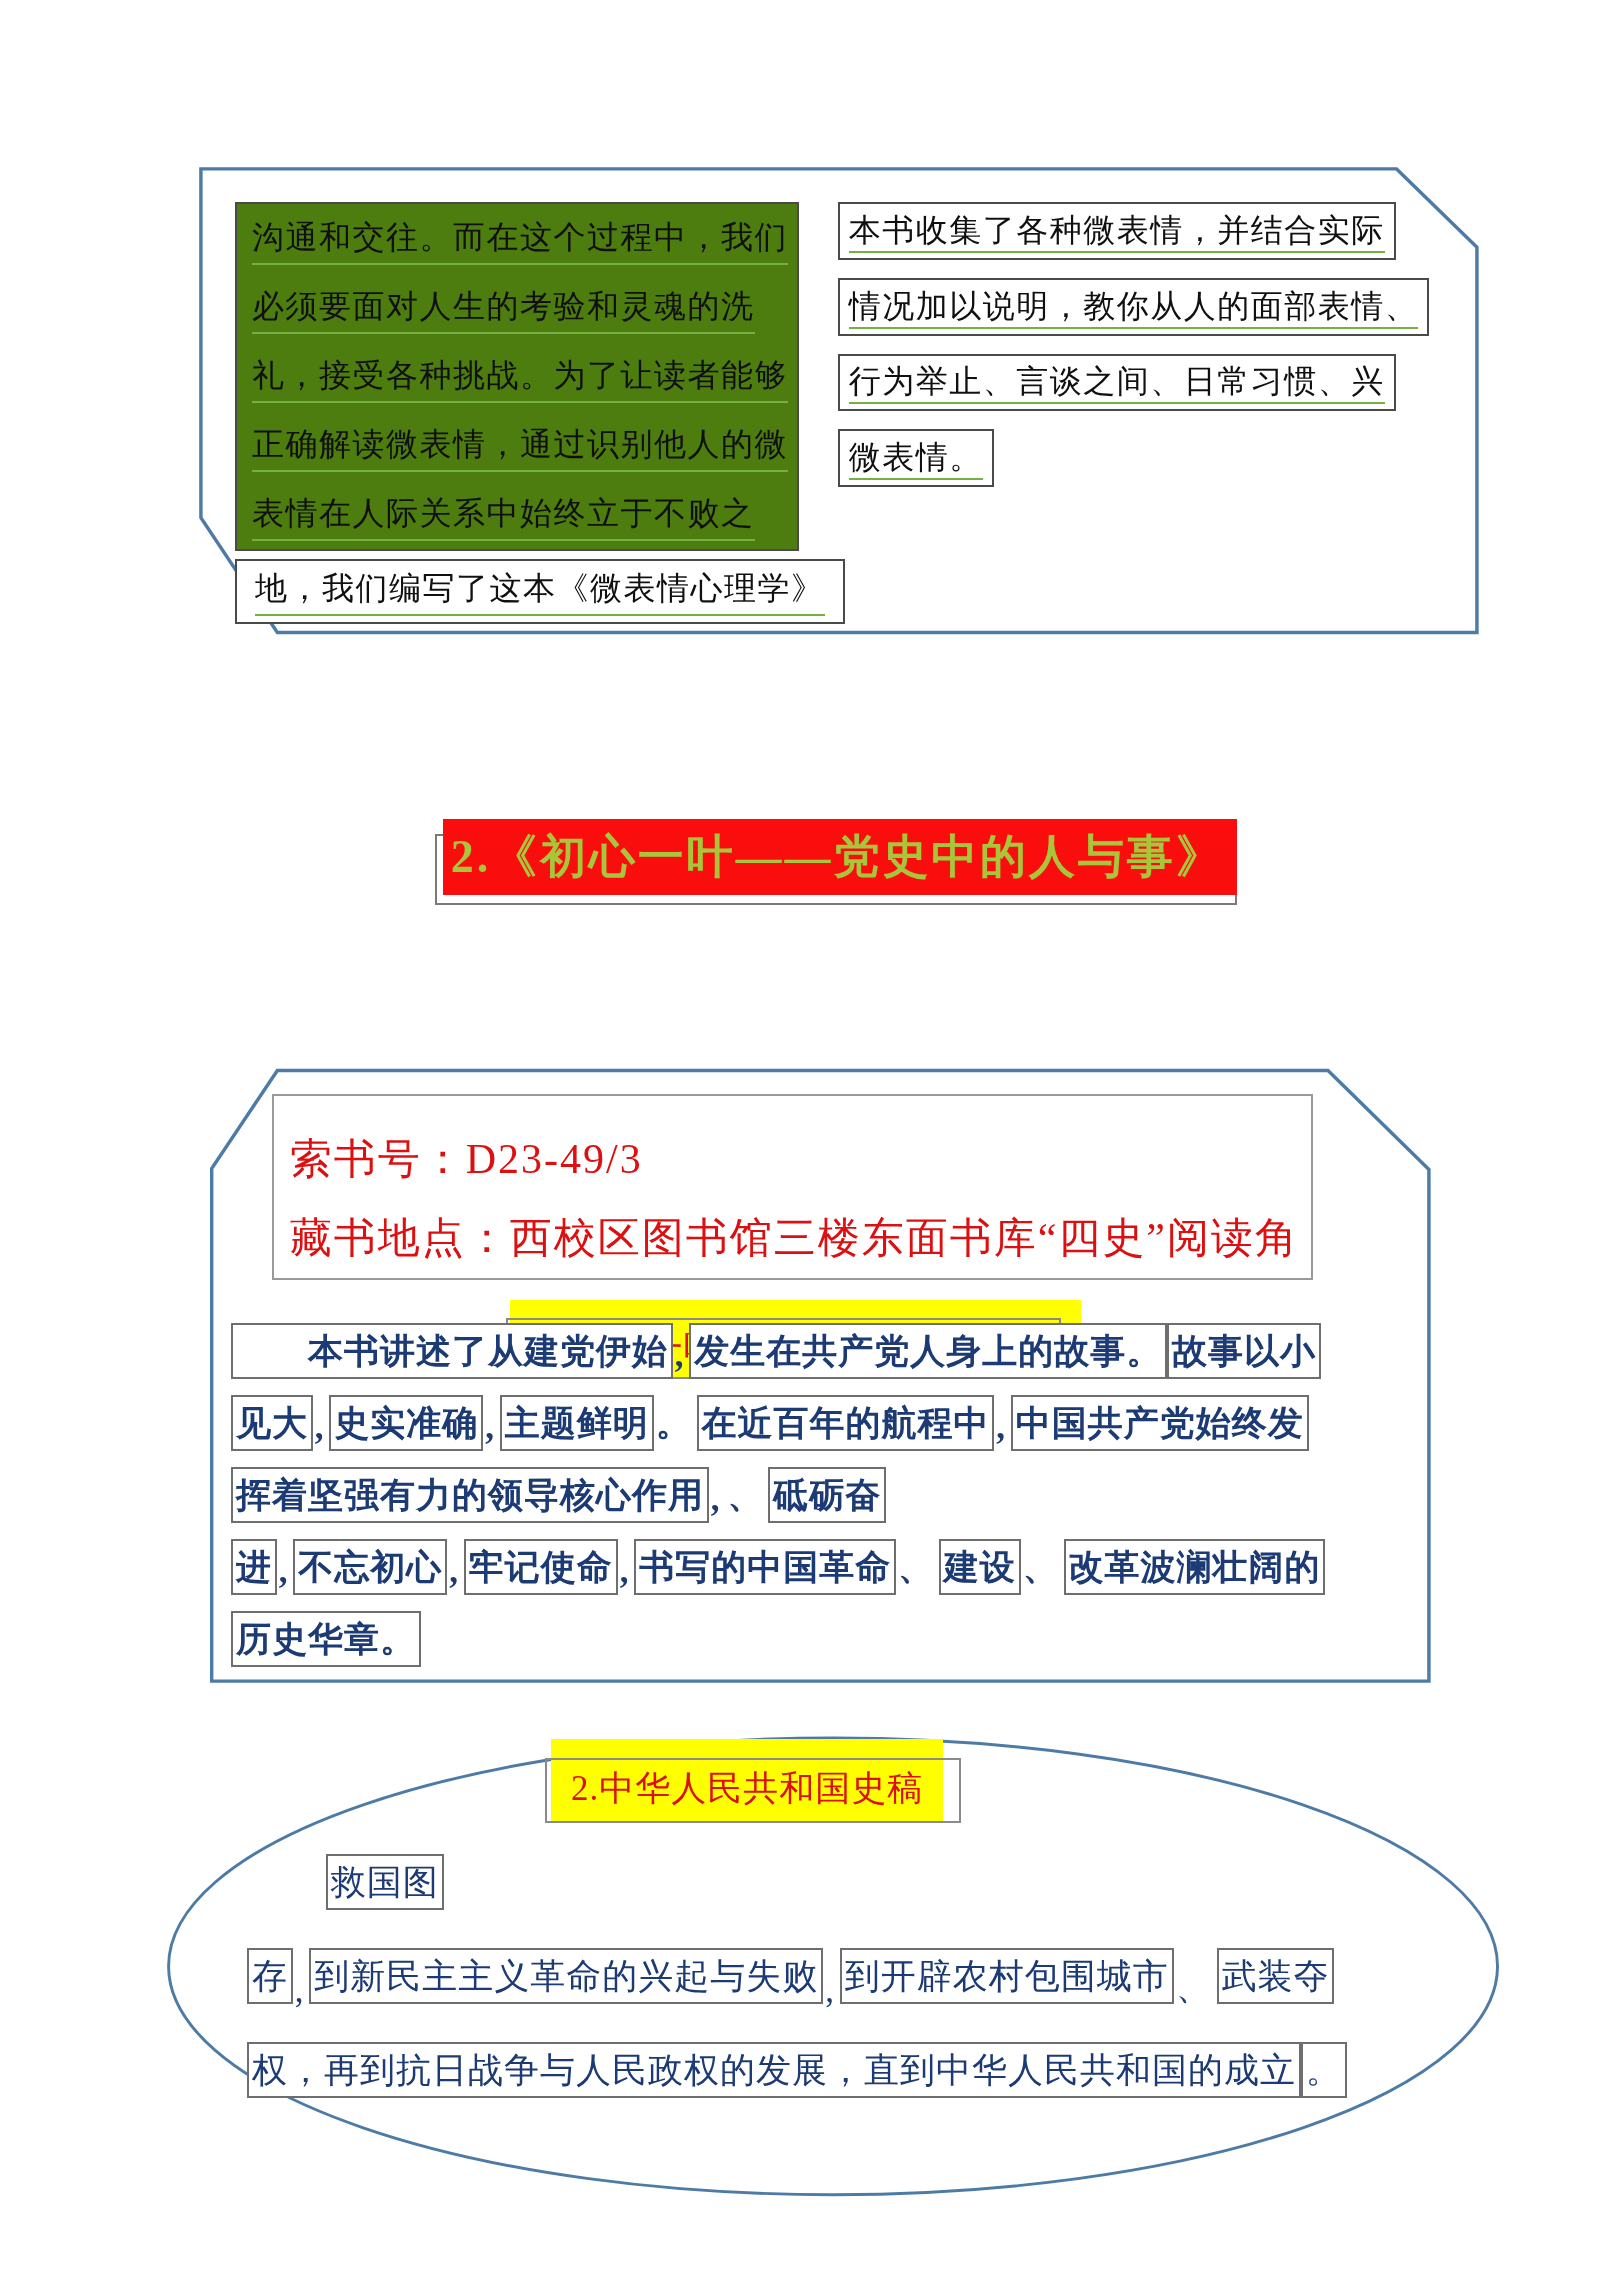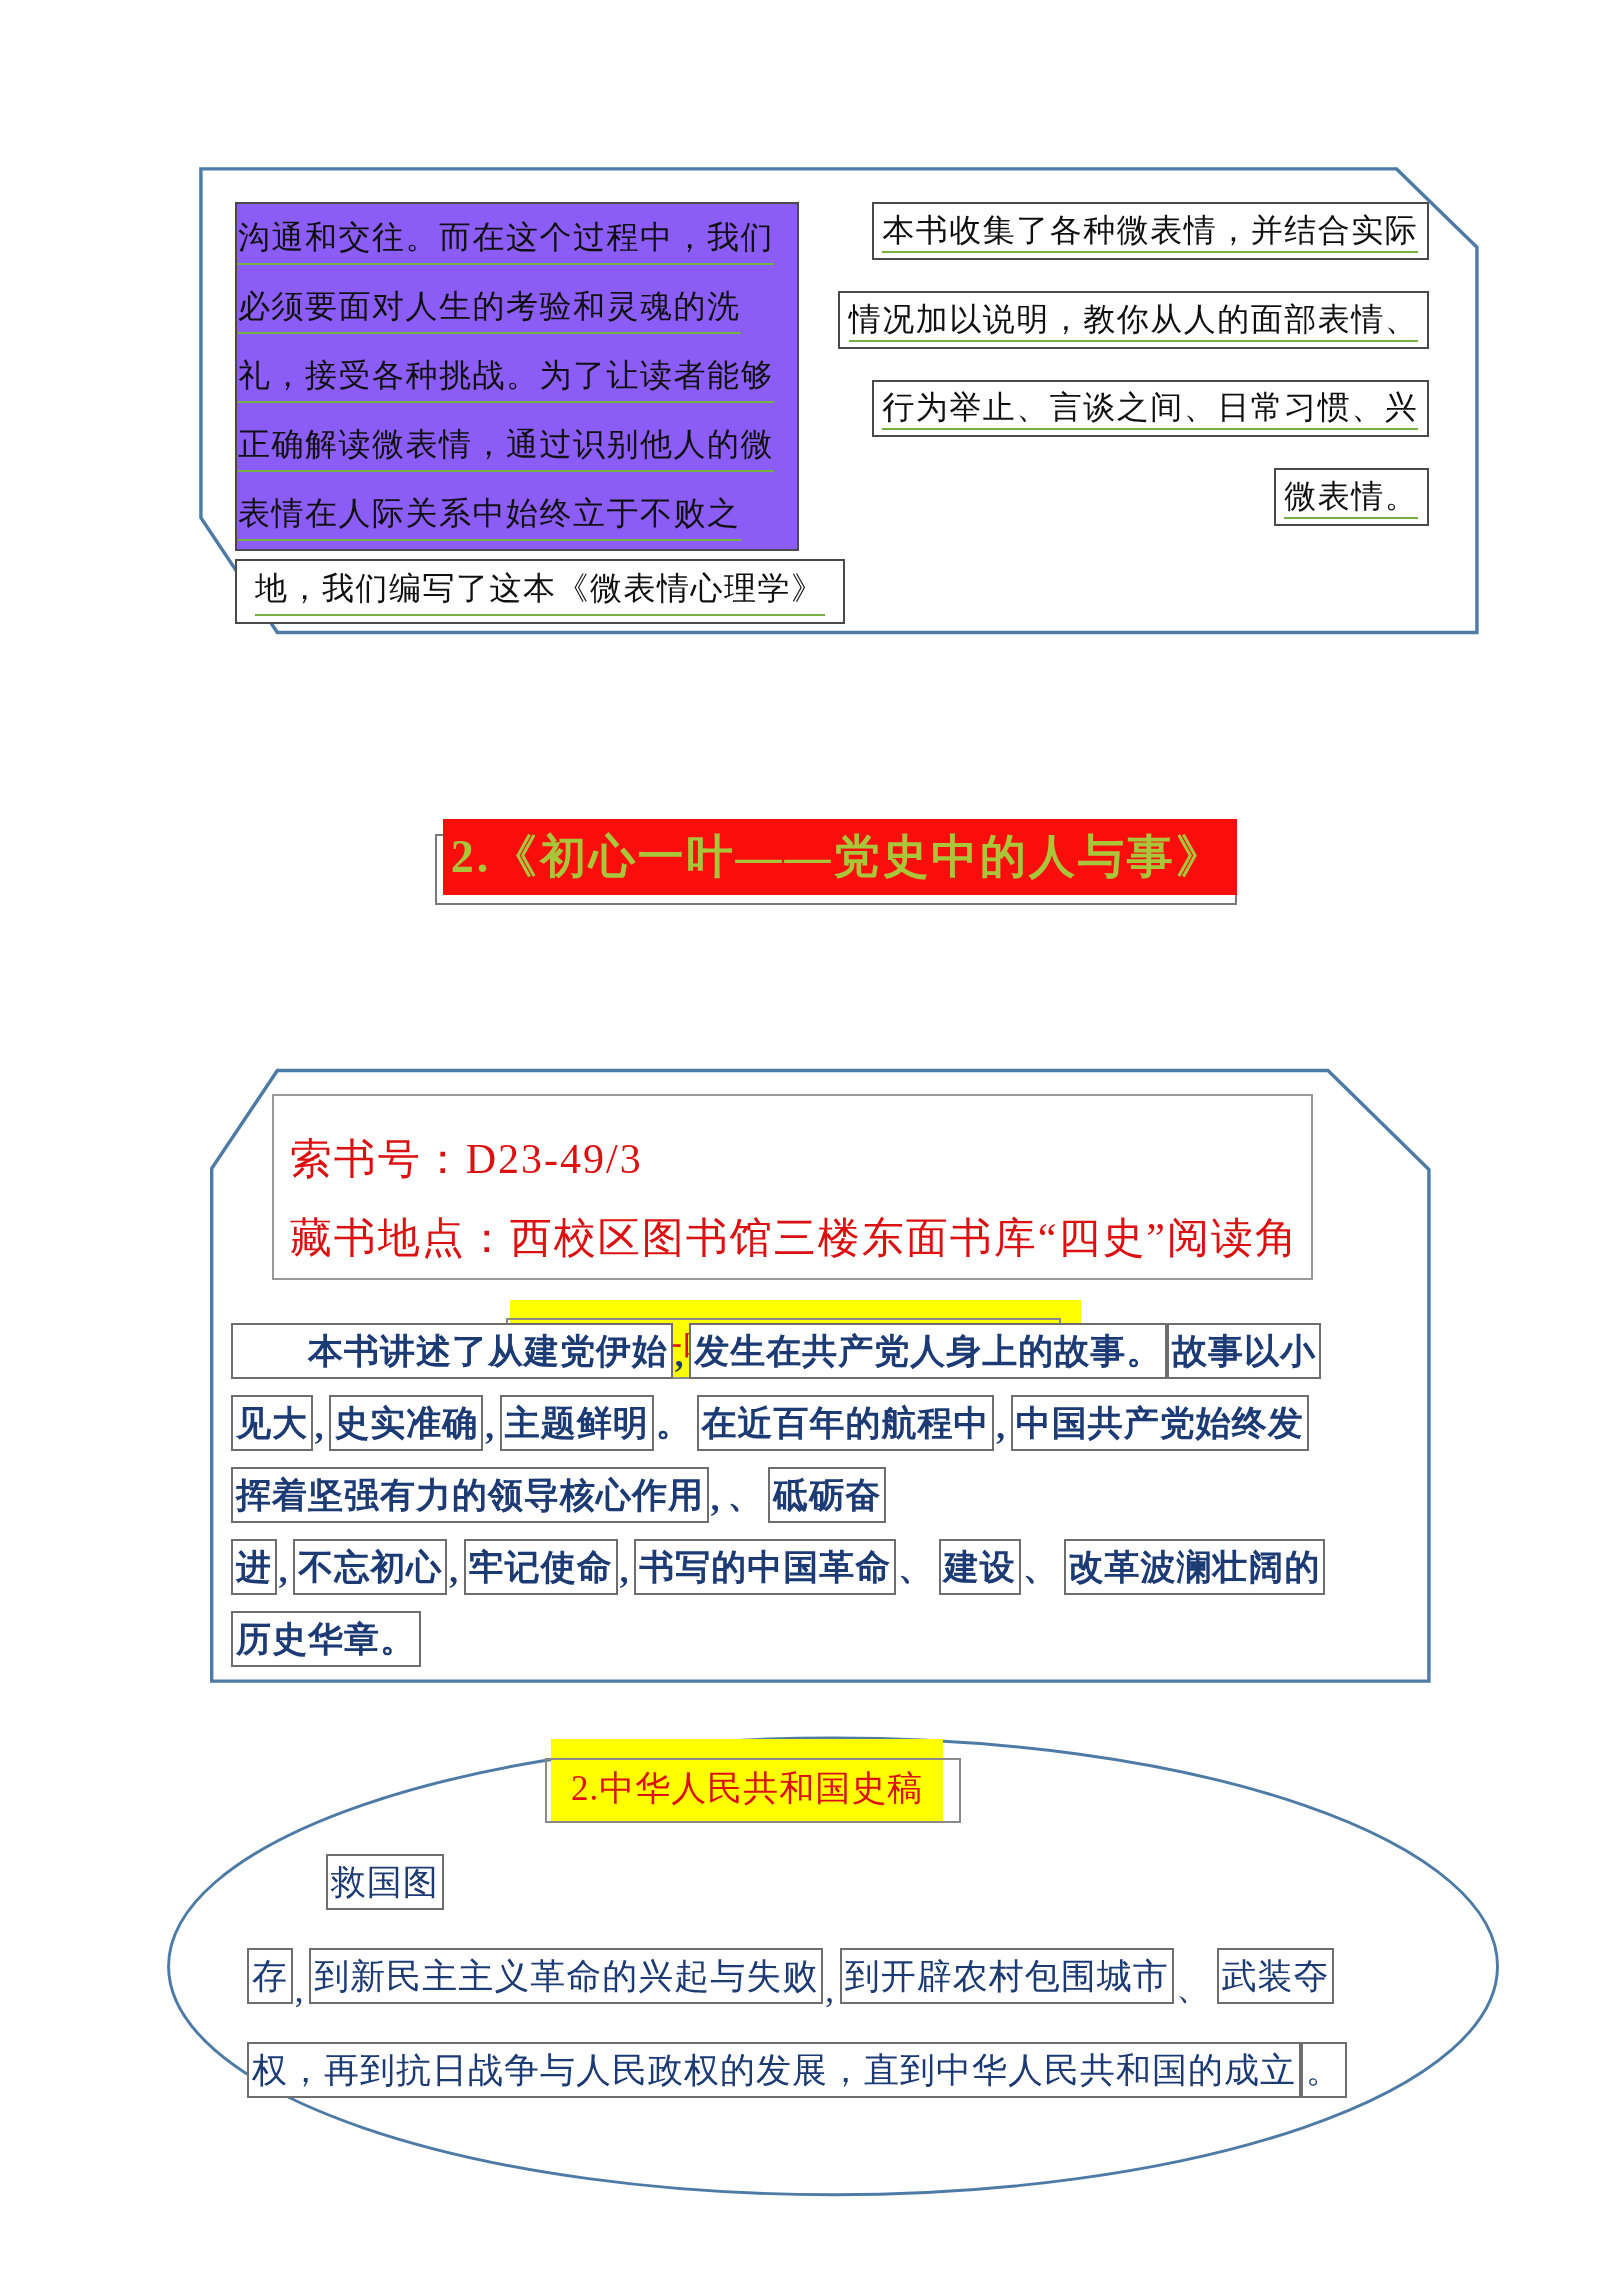--- a/index.html
+++ b/index.html
@@ -7,31 +7,31 @@
     position:relative;width:1621px;height:2293px;background:#fff;overflow:hidden;
     font-family:"Liberation Serif","DejaVu Serif",serif;
   }
   #shapes{position:absolute;left:0;top:0;}
   #shapes polygon{fill:#ffffff;stroke:var(--shape_blue);stroke-width:3.5;}
   #shapes ellipse{fill:#ffffff;stroke:var(--shape_blue);stroke-width:3;}
 
   
   .callout-left-box{
     position:absolute;left:235px;top:202px;width:564px;height:349px;
-    border:2px solid var(--box_border);padding:2px 0 0 1px;box-sizing:border-box;background:#8b5cf6;
+    border:2px solid var(--box_border);padding:2px 0 0 15px;box-sizing:border-box;background:#4d7c0f;
   }
   .tline{height:69px;display:flex;align-items:center;font-size:32px;letter-spacing:1.5px;color:#101010;white-space:pre;}
   .gul{border-bottom:2.9px double var(--green_underline);padding-bottom:2.9px;white-space:pre;}
   .callout-last-box{
     position:absolute;left:235px;top:559px;height:65px;
     border:2px solid var(--box_border);display:flex;align-items:center;
     padding:0 18px;font-size:32px;letter-spacing:1.5px;color:#101010;background:#fff;box-sizing:border-box;
   }
   .callout-right-col{
-    position:absolute;left:838px;top:202px;display:flex;flex-direction:column;align-items:flex-end;gap:31px;
+    position:absolute;left:838px;top:202px;display:flex;flex-direction:column;align-items:flex-start;gap:18px;
   }
   .rline{
     border:2px solid var(--box_border);padding:4.9px 8.8px;font-size:32px;letter-spacing:1.5px;
     color:#101010;background:#fff;white-space:pre;
   }
 
   
   .banner-shadow{position:absolute;left:435px;top:834px;width:802px;height:71px;border:2px solid #7a7a7a;box-sizing:border-box;}
   .banner{
     position:absolute;left:443px;top:819px;width:794px;height:76px;

